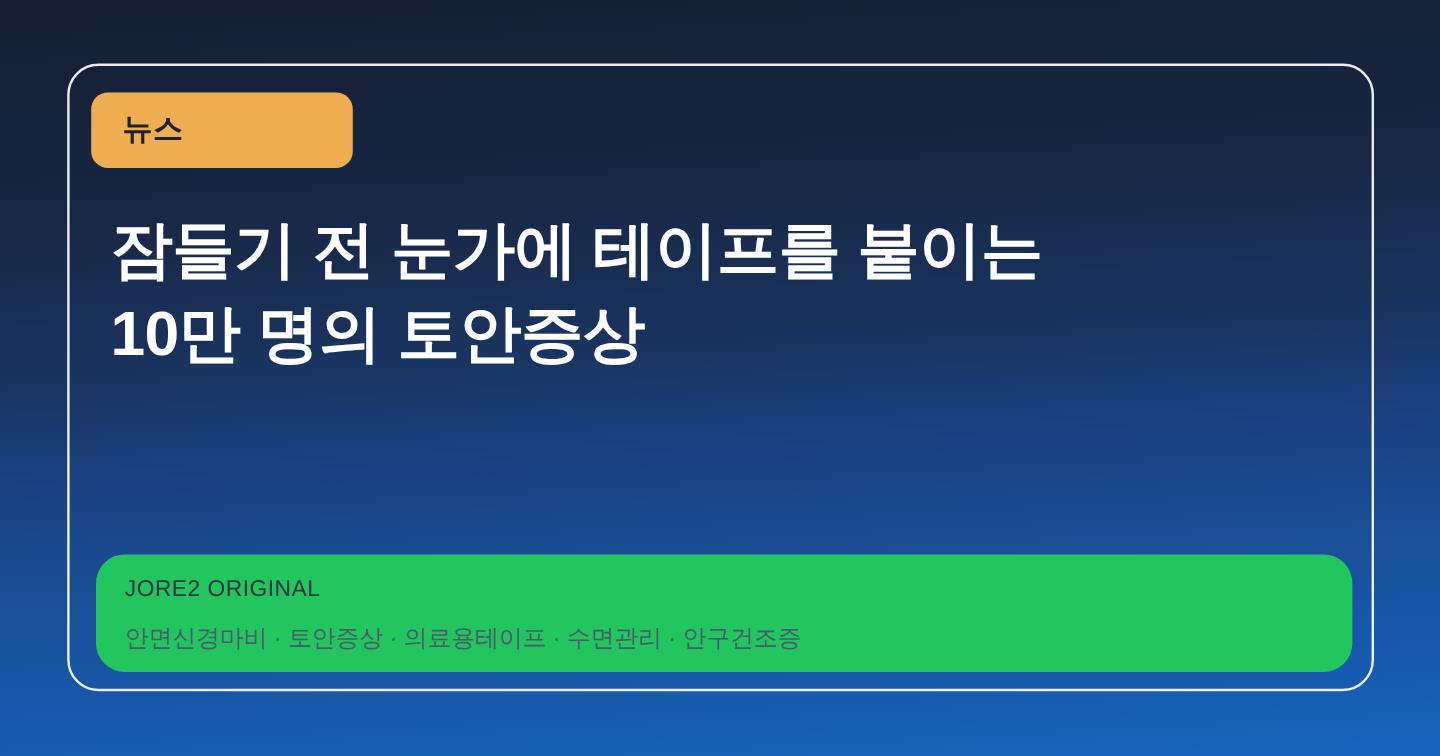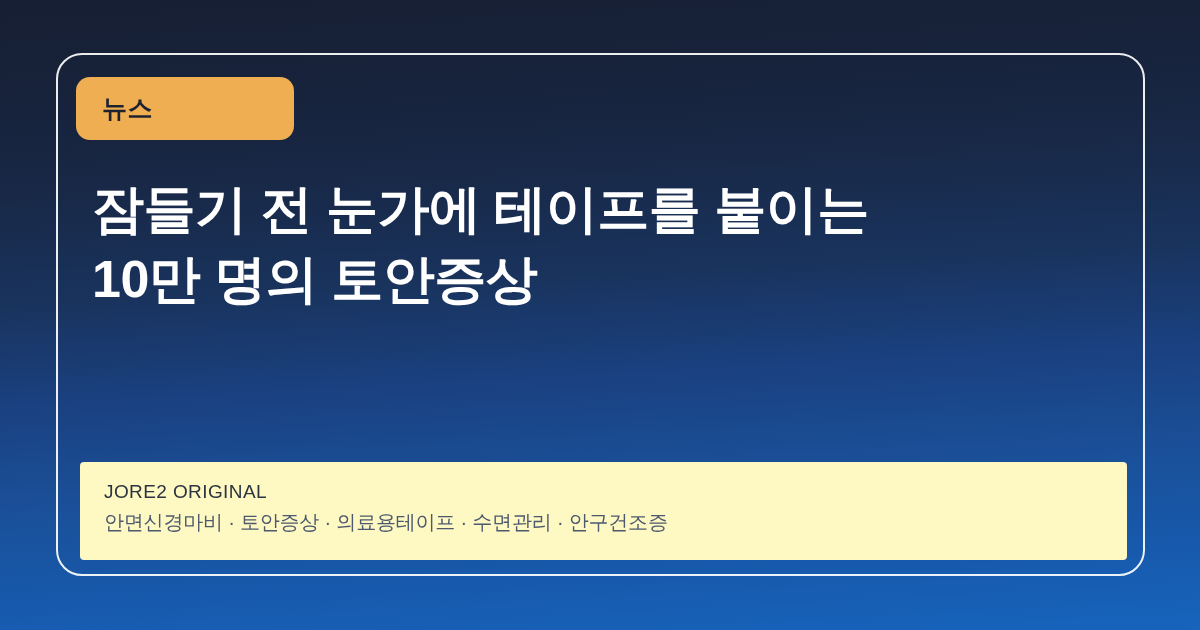--- a/index.html
+++ b/index.html
@@ -93,33 +93,33 @@
     white-space: pre-line;
   }
 
   .footer-panel {
     position: absolute;
     left: 22px;
     top: 407px;
     width: 1047px;
     height: 98px;
     box-sizing: border-box;
-    background: #fef9c3;
-    border-radius: 4px;
+    background: #22c55e;
+    border-radius: 24px;
     padding: 17px 36px 0 24px;
   }
   .footer-brand {
     font-size: 19px;
     font-weight: normal;
     color: #2b3440;
     letter-spacing: 0.4px;
     line-height: 1.35;
   }
   .footer-tags {
-    margin-top: 4px;
+    margin-top: 14px;
     font-size: 20px;
     font-weight: normal;
     color: #4d5a6e;
     line-height: 1.35;
     letter-spacing: -0.2px;
   }
 </style>
 </head>
 <body>
 

